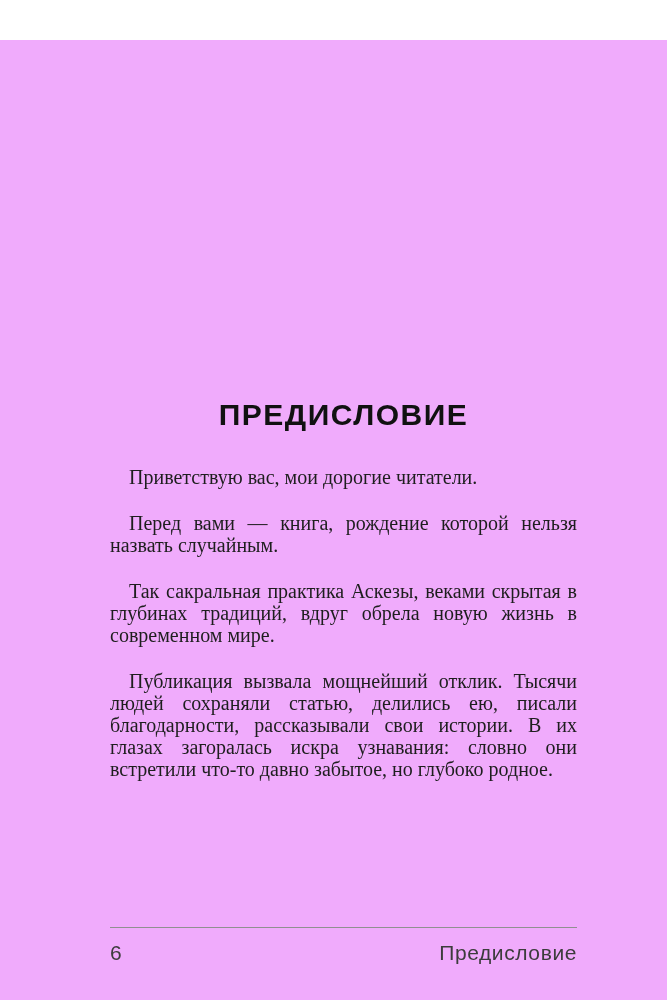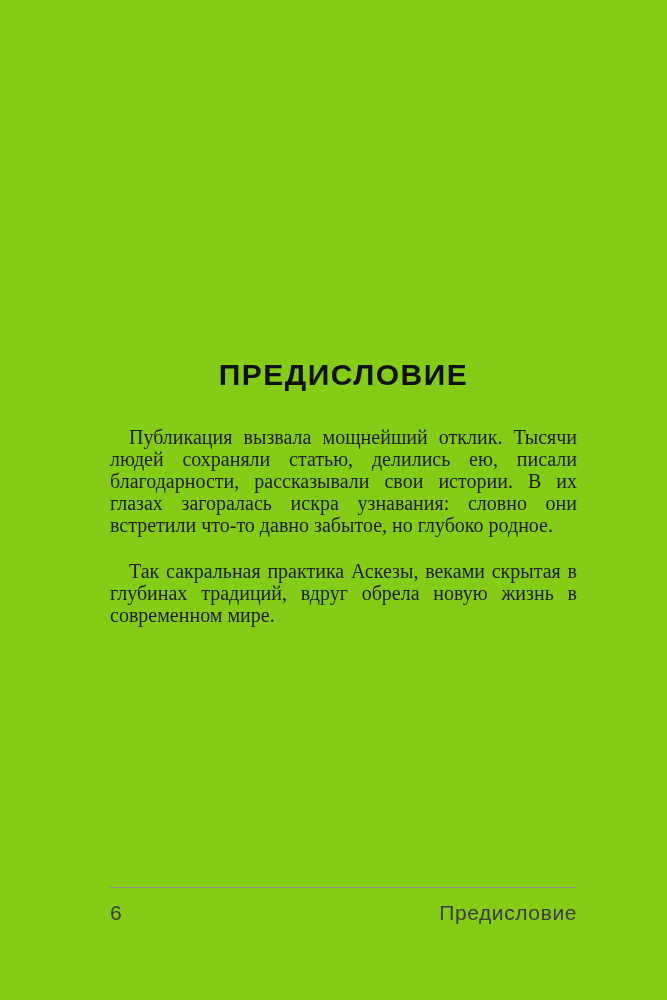--- a/index.html
+++ b/index.html
@@ -9,21 +9,22 @@
   body {
     width: 667px;
     height: 1000px;
     background: #ffffff;
     position: relative;
     overflow: hidden;
   }
   .page {
     position: absolute;
     inset: 0;
-    background: #84cc16;
+    background: #f0abfc;
+    margin-top: 40px;
   }
   .chapter-title {
     position: absolute;
     top: 358px;
     left: 110px;
     width: 467px;
     margin: 0;
     font-family: "Liberation Sans", "DejaVu Sans", sans-serif;
     font-weight: 700;
     font-size: 30px;
@@ -67,22 +68,24 @@
   }
 </style>
 </head>
 <body>
 
 <div class="page">
 
   <h1 class="chapter-title">ПРЕДИСЛОВИЕ</h1>
 
   <div class="body-text">
+    <p>Приветствую вас, мои дорогие читатели.</p>
+    <p>Перед вами — книга, рождение которой нельзя назвать случайным.</p>
+    <p>Так сакральная практика Аскезы, веками скрытая в глубинах традиций, вдруг обрела новую жизнь в современном мире.</p>
     <p>Публикация вызвала мощнейший отклик. Тысячи людей сохраняли статью, делились ею, писали благодарности, рассказывали свои истории. В их глазах загоралась искра узнавания: словно они встретили что-то давно забытое, но глубоко родное.</p>
-    <p>Так сакральная практика Аскезы, веками скрытая в глубинах традиций, вдруг обрела новую жизнь в современном мире.</p>
   </div>
 
   <div class="page-footer">
     <div class="footer-row">
       <span>6</span>
       <span>Предисловие</span>
     </div>
   </div>
 
 </div>

